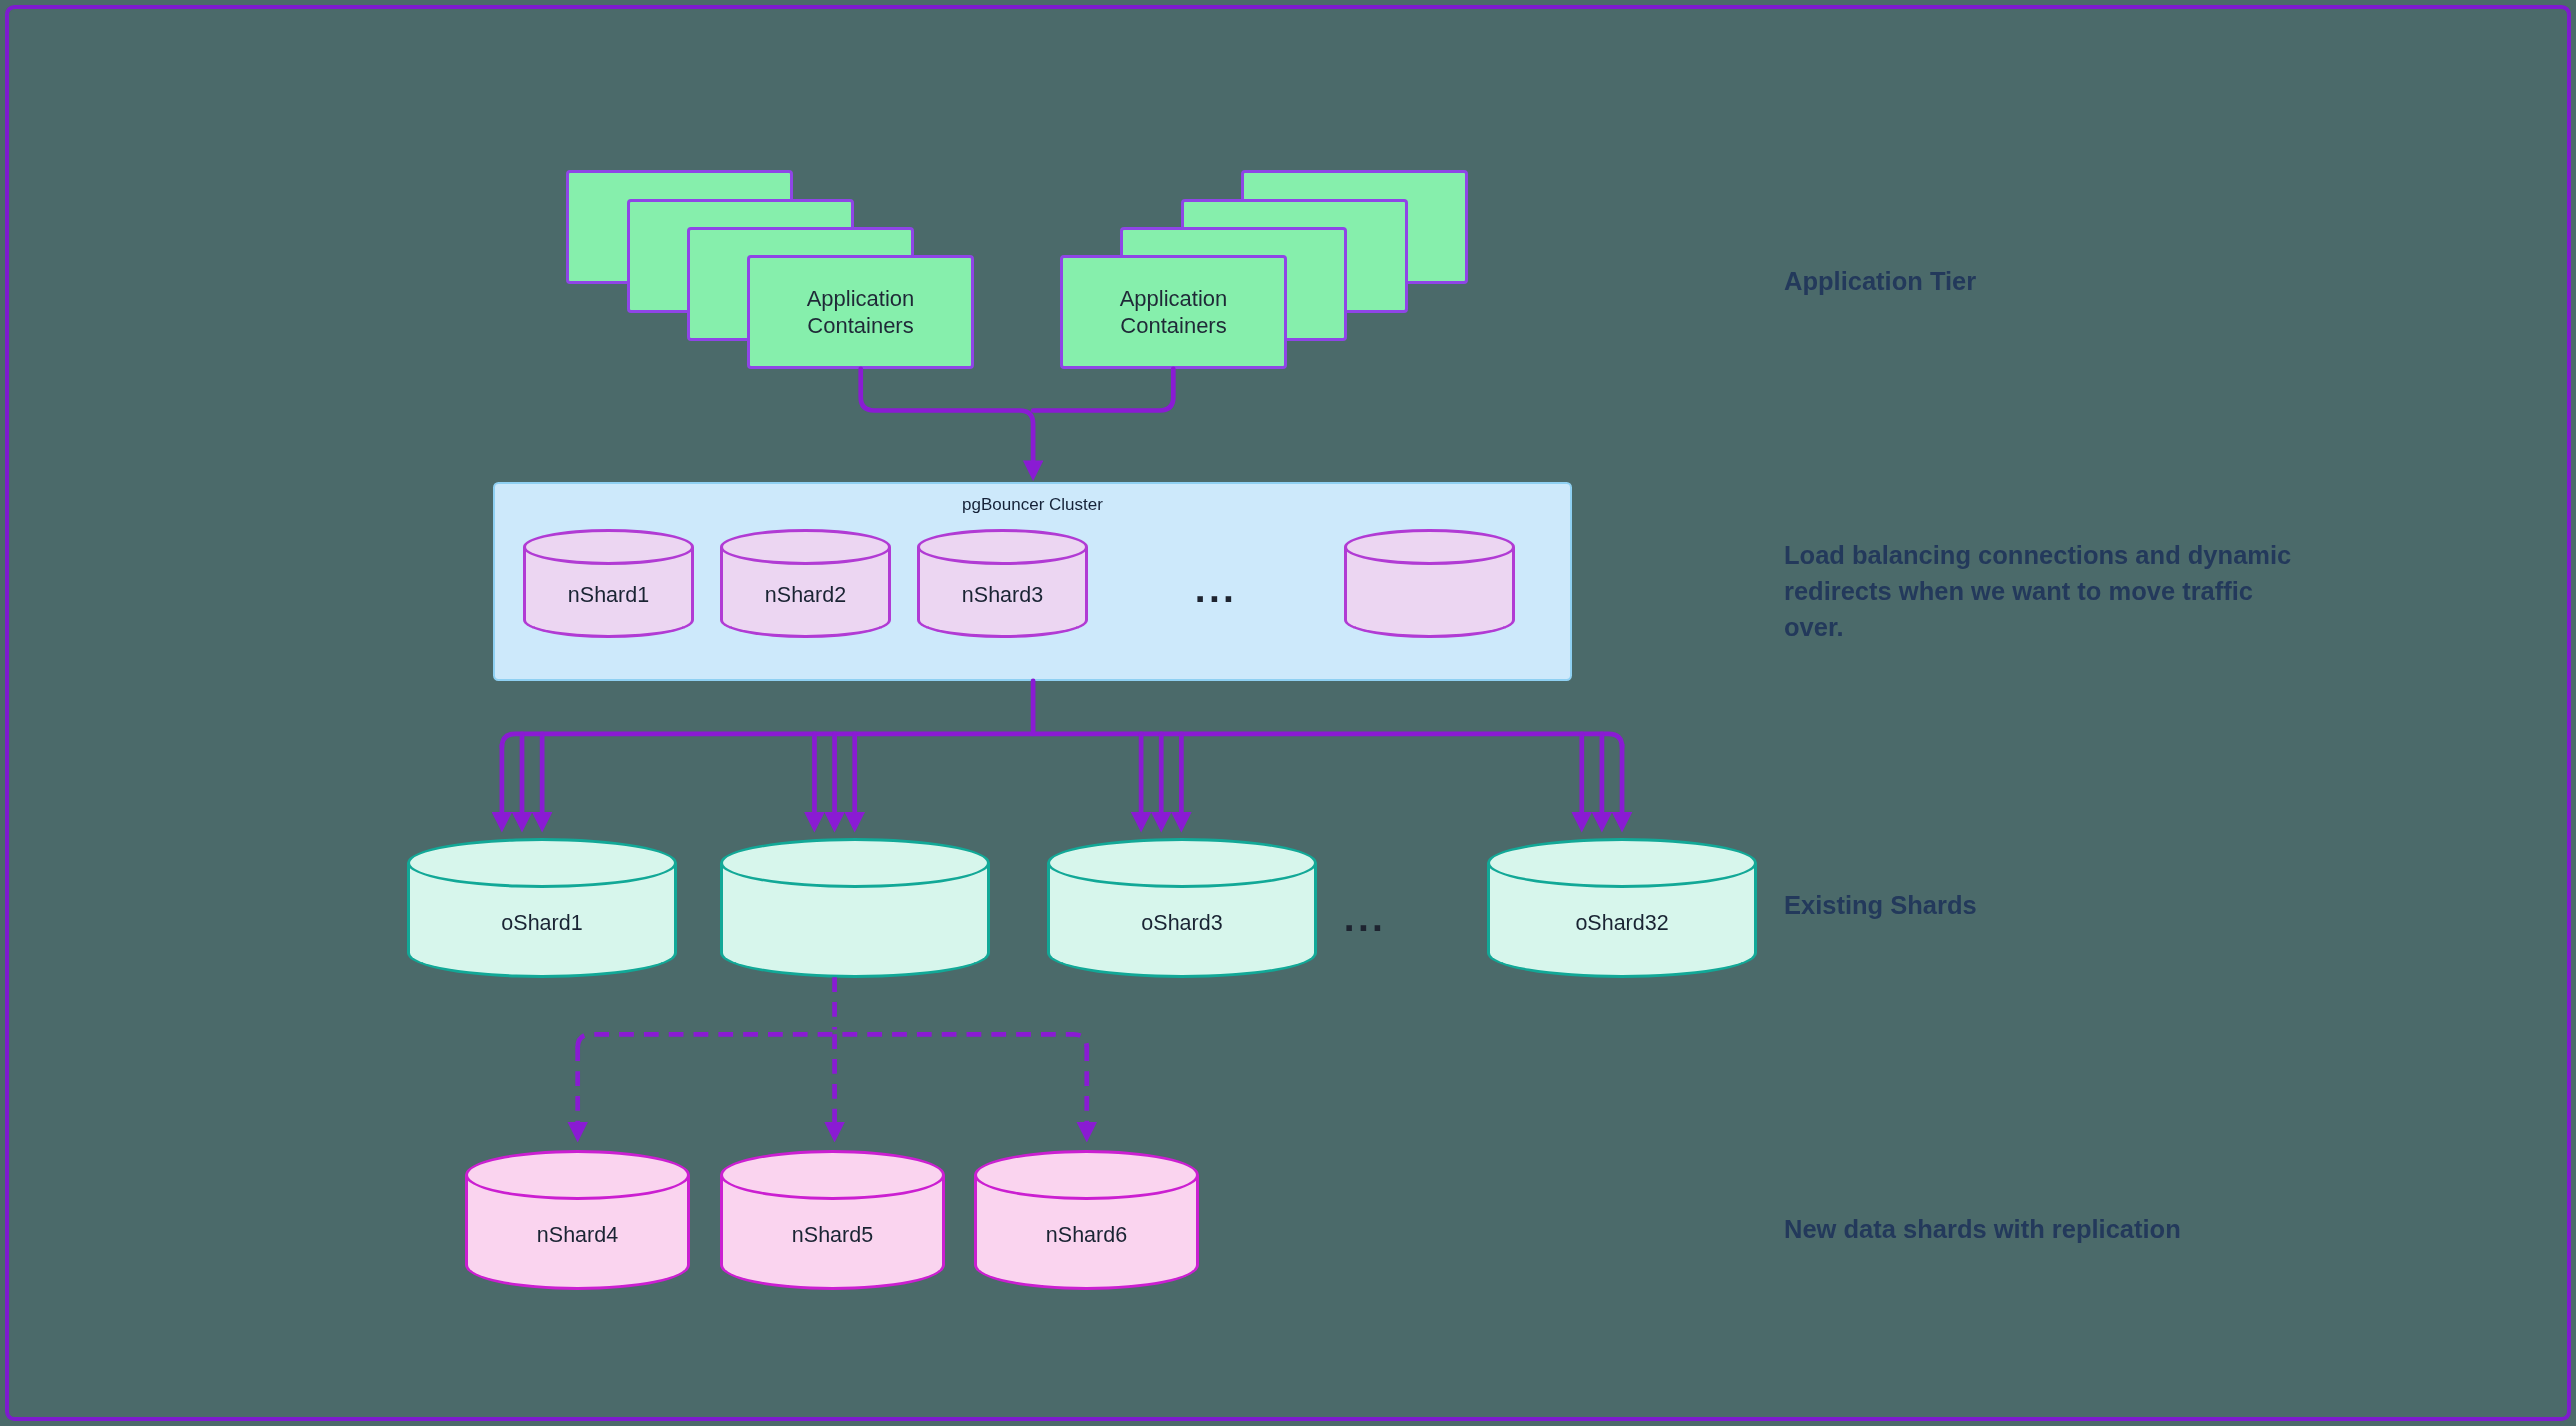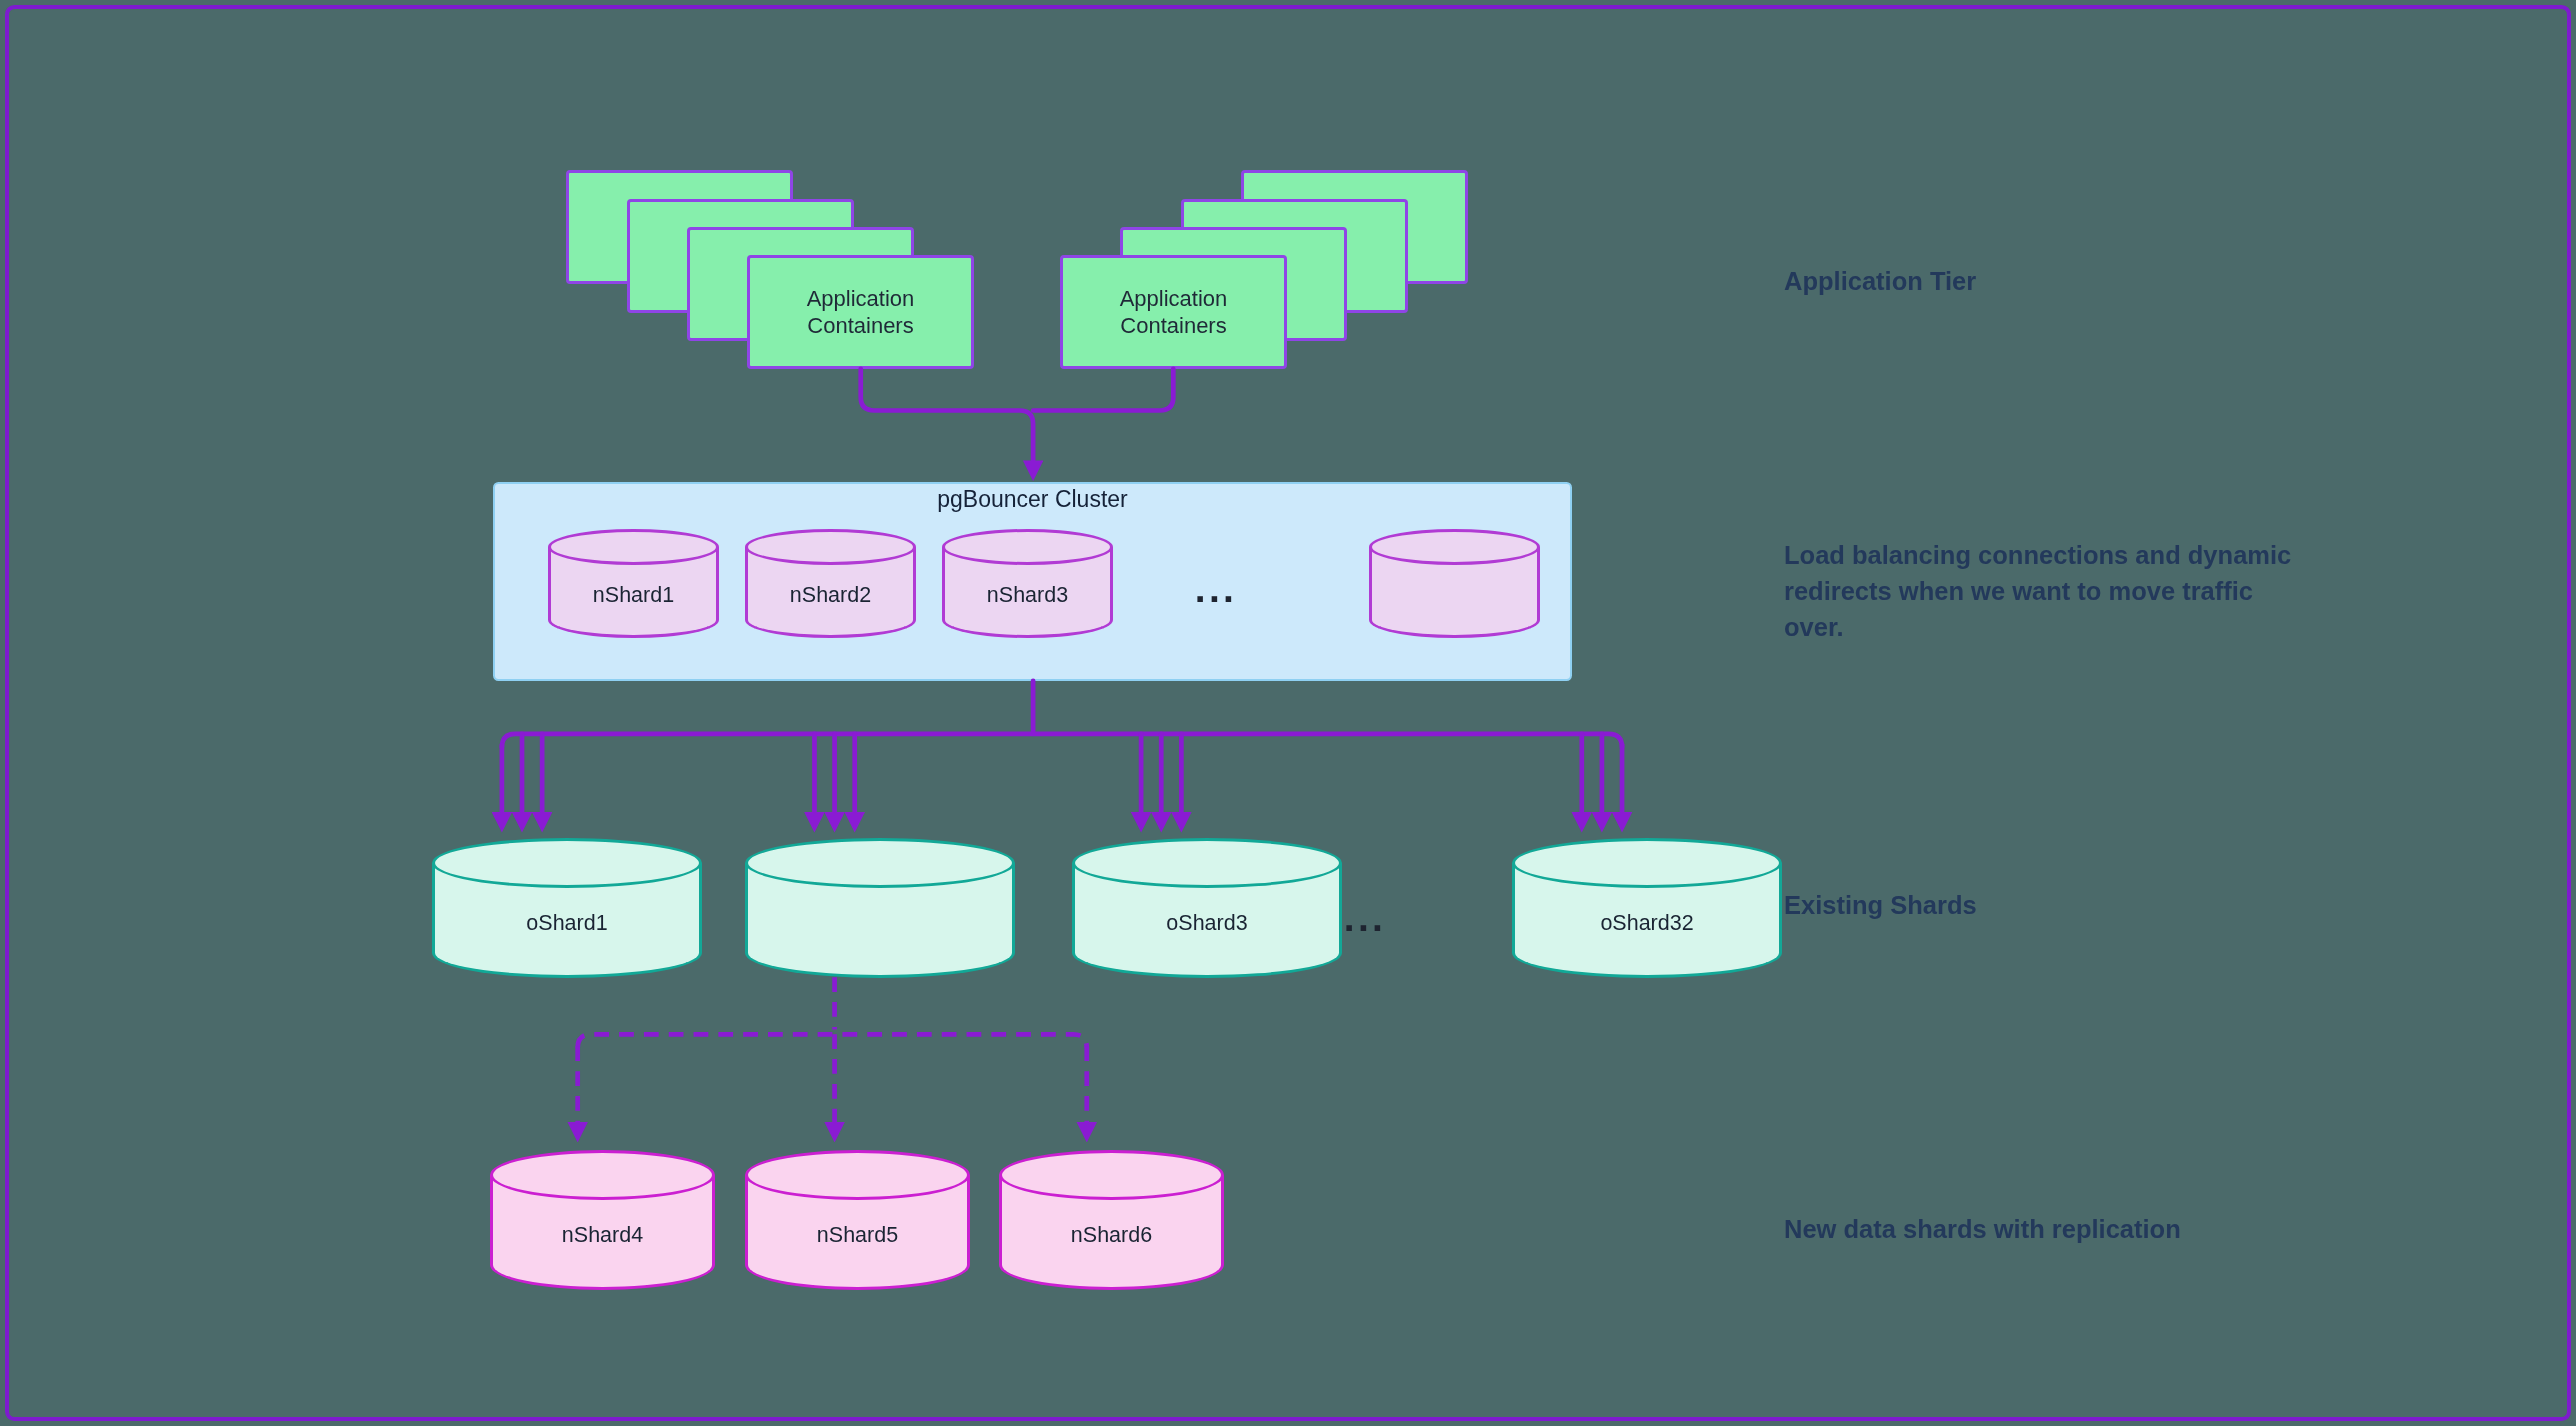--- a/index.html
+++ b/index.html
@@ -25,26 +25,26 @@
     font-size:22px;line-height:1.25;color:#1f2937;font-weight:500;
     padding:0 25.5px;z-index:2;
   }
 
   
   #pgbouncer-box{
     position:absolute;left:493px;top:482px;width:1079px;height:199px;box-sizing:border-box;
     background:#cde9fb;border:2.7px solid #8fd0f2;border-radius:5.4px;z-index:1;
   }
   #pgbouncer-title{
-    position:absolute;left:0;right:0;top:2px;text-align:center;
-    font-size:23px;color:#152238;font-weight:500;
-  }
-
-  
-  .cyl{position:absolute;z-index:3;margin-left:25px;}
+    position:absolute;left:0;right:0;top:11px;text-align:center;
+    font-size:17px;color:#152238;font-weight:500;
+  }
+
+  
+  .cyl{position:absolute;z-index:3;}
   .cyl .cyl-top{
     position:absolute;left:0;top:0;width:100%;height:calc(var(--ry)*2);
     border-radius:50%;background:var(--fill);
     border:3.4px solid var(--stroke);box-sizing:border-box;z-index:2;
   }
   .cyl .cyl-body{
     position:absolute;left:0;top:var(--ry);width:100%;height:calc(100% - var(--ry));
     background:var(--fill);border:3.4px solid var(--stroke);border-top:none;
     border-radius:0 0 50% 50% / 0 0 var(--ry) var(--ry);
     box-sizing:border-box;z-index:1;

